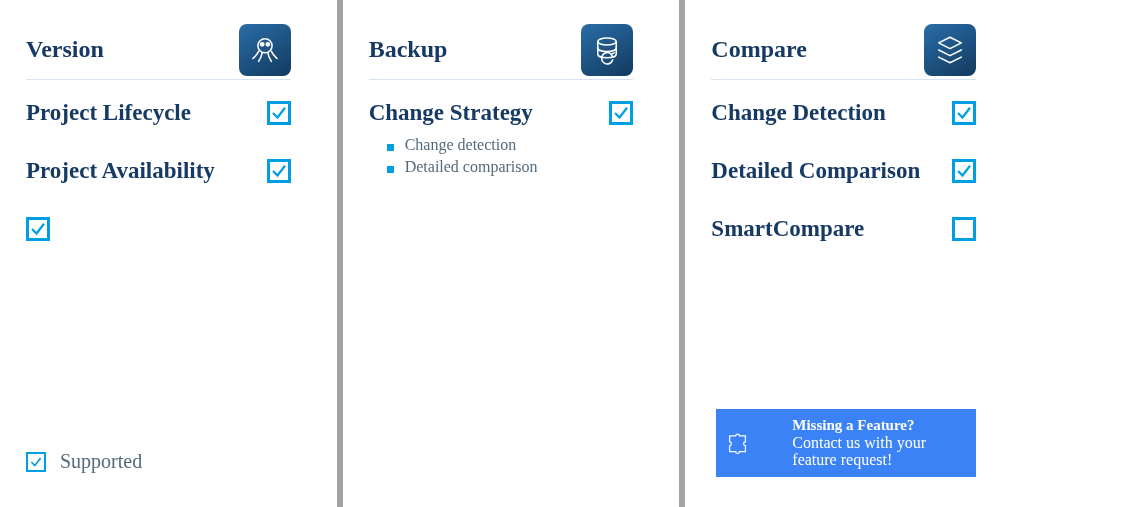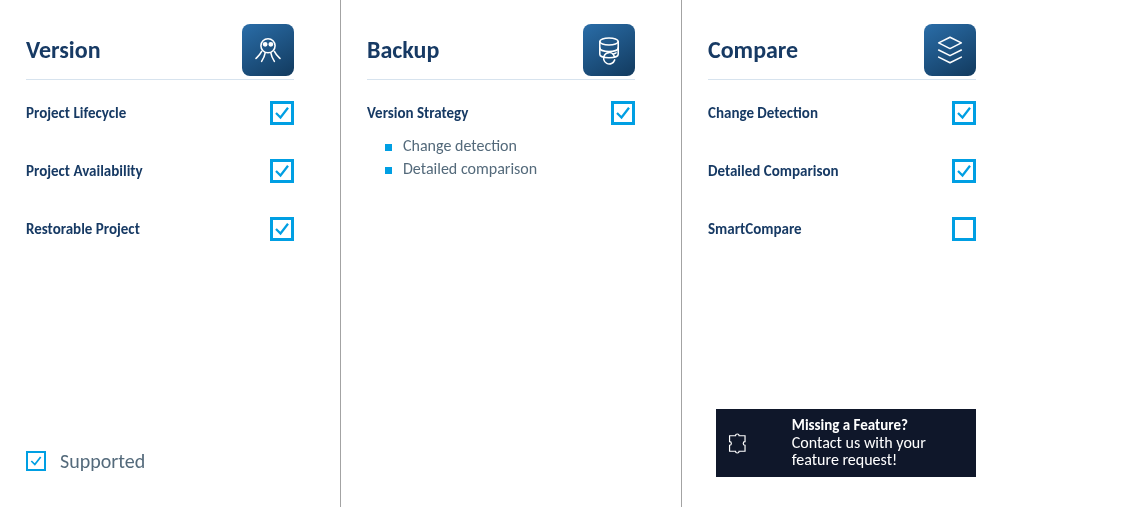--- a/index.html
+++ b/index.html
@@ -10,28 +10,29 @@
     width: 1134px;
     height: 507px;
     background: #ffffff;
     color: #1f3a5f;
   }
   .wrap {
     display: flex;
     width: 1002px;
     height: 507px;
     position: relative;
+    font-family: Liberation Serif, serif;
   }
   .col {
     flex: 1 1 0;
     padding: 20px 26px 20px 26px;
     position: relative;
   }
   .col + .col {
-    border-left: 1px solid #a3a3a3;
+    border-left: 6px solid #a3a3a3;
     margin-left: 20px;
   }
   .col-header {
     display: flex;
     align-items: center;
     justify-content: space-between;
     height: 60px;
     border-bottom: 1px solid #d7e3ee;
     margin-bottom: 18px;
   }
@@ -54,21 +55,21 @@
   .feature {
     margin: 0 0 28px 0;
   }
   .feature-row {
     display: flex;
     align-items: center;
     justify-content: space-between;
     min-height: 30px;
   }
   .feature-name {
-    font-size: 15px;
+    font-size: 23px;
     font-weight: 700;
     color: #173a64;
     flex: 1 1 auto;
     padding-right: 10px;
   }
   .checkbox {
     width: 24px;
     height: 24px;
     border: 3px solid #009fe3;
     background: #ffffff;
@@ -128,21 +129,21 @@
     width: 14px; height: 14px; stroke: #009fe3; stroke-width: 3; fill: none;
   }
   .legend-row .ltext {
     font-size: 20px;
     color: #546a7b;
   }
   .cta {
     position: absolute;
     right: 26px;
     bottom: 30px;
-    background: #0f172a;
+    background: #3b82f6;
     color: #ffffff;
     display: flex;
     align-items: center;
     padding: 8px 14px 8px 10px;
     width: 260px;
     gap: 32px;
   }
   .cta-icon {
     width: 34px;
     height: 34px;
@@ -200,21 +201,20 @@
         <div class="checkbox">
             <svg viewBox="0 0 24 24">
               <polyline points="4 12 10 18 20 5"></polyline>
             </svg>
           </div>
       </div>
     </div>
 
     <div class="feature">
       <div class="feature-row">
-        <div class="feature-name">Restorable Project</div>
         <div class="checkbox">
             <svg viewBox="0 0 24 24">
               <polyline points="4 12 10 18 20 5"></polyline>
             </svg>
           </div>
       </div>
     </div>
 
     <div class="legend">
       <div class="legend-row">
@@ -239,21 +239,21 @@
           <path d="M32 38 A8 8 0 1 1 30 30"></path>
           <polyline points="34 28 30 30 32 34"></polyline>
         </svg>
       </div>
     </div>
 
 
 
     <div class="feature">
       <div class="feature-row">
-        <div class="feature-name">Version Strategy</div>
+        <div class="feature-name">Change Strategy</div>
         <div class="checkbox">
             <svg viewBox="0 0 24 24">
               <polyline points="4 12 10 18 20 5"></polyline>
             </svg>
           </div>
       </div>
       <ul class="sublist">
         <li>Change detection</li>
         <li>Detailed comparison</li>
       </ul>

